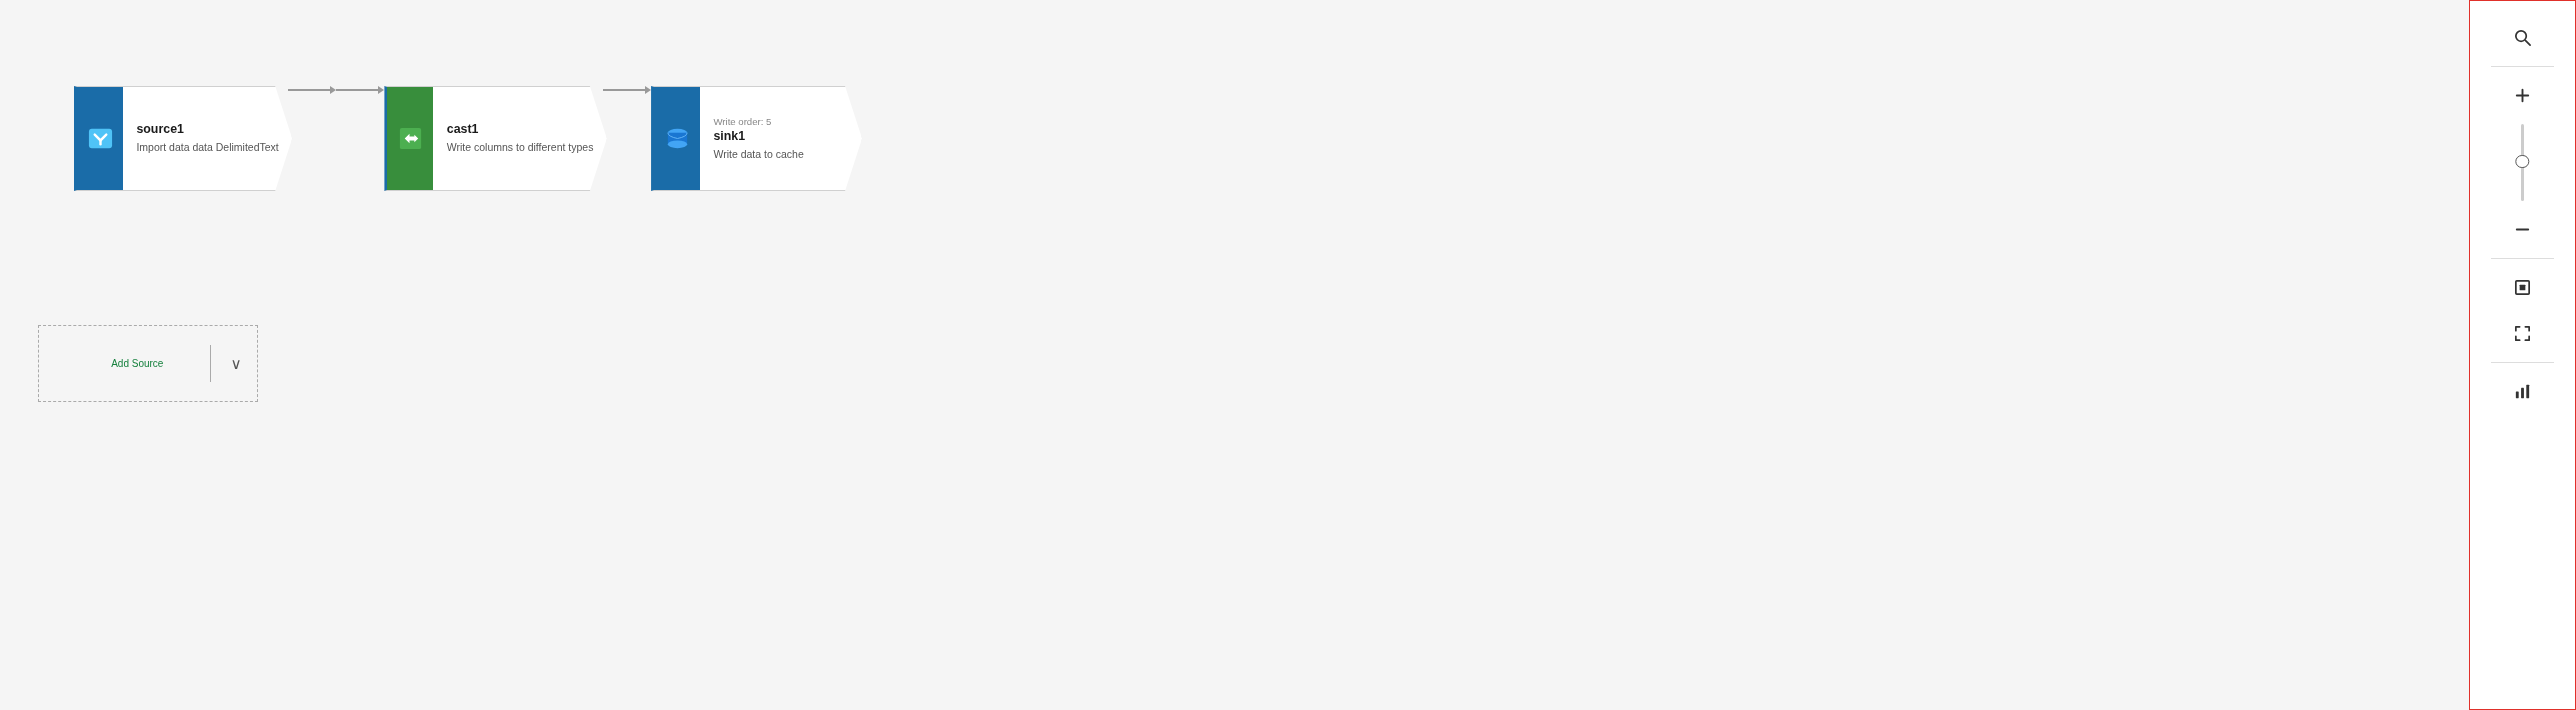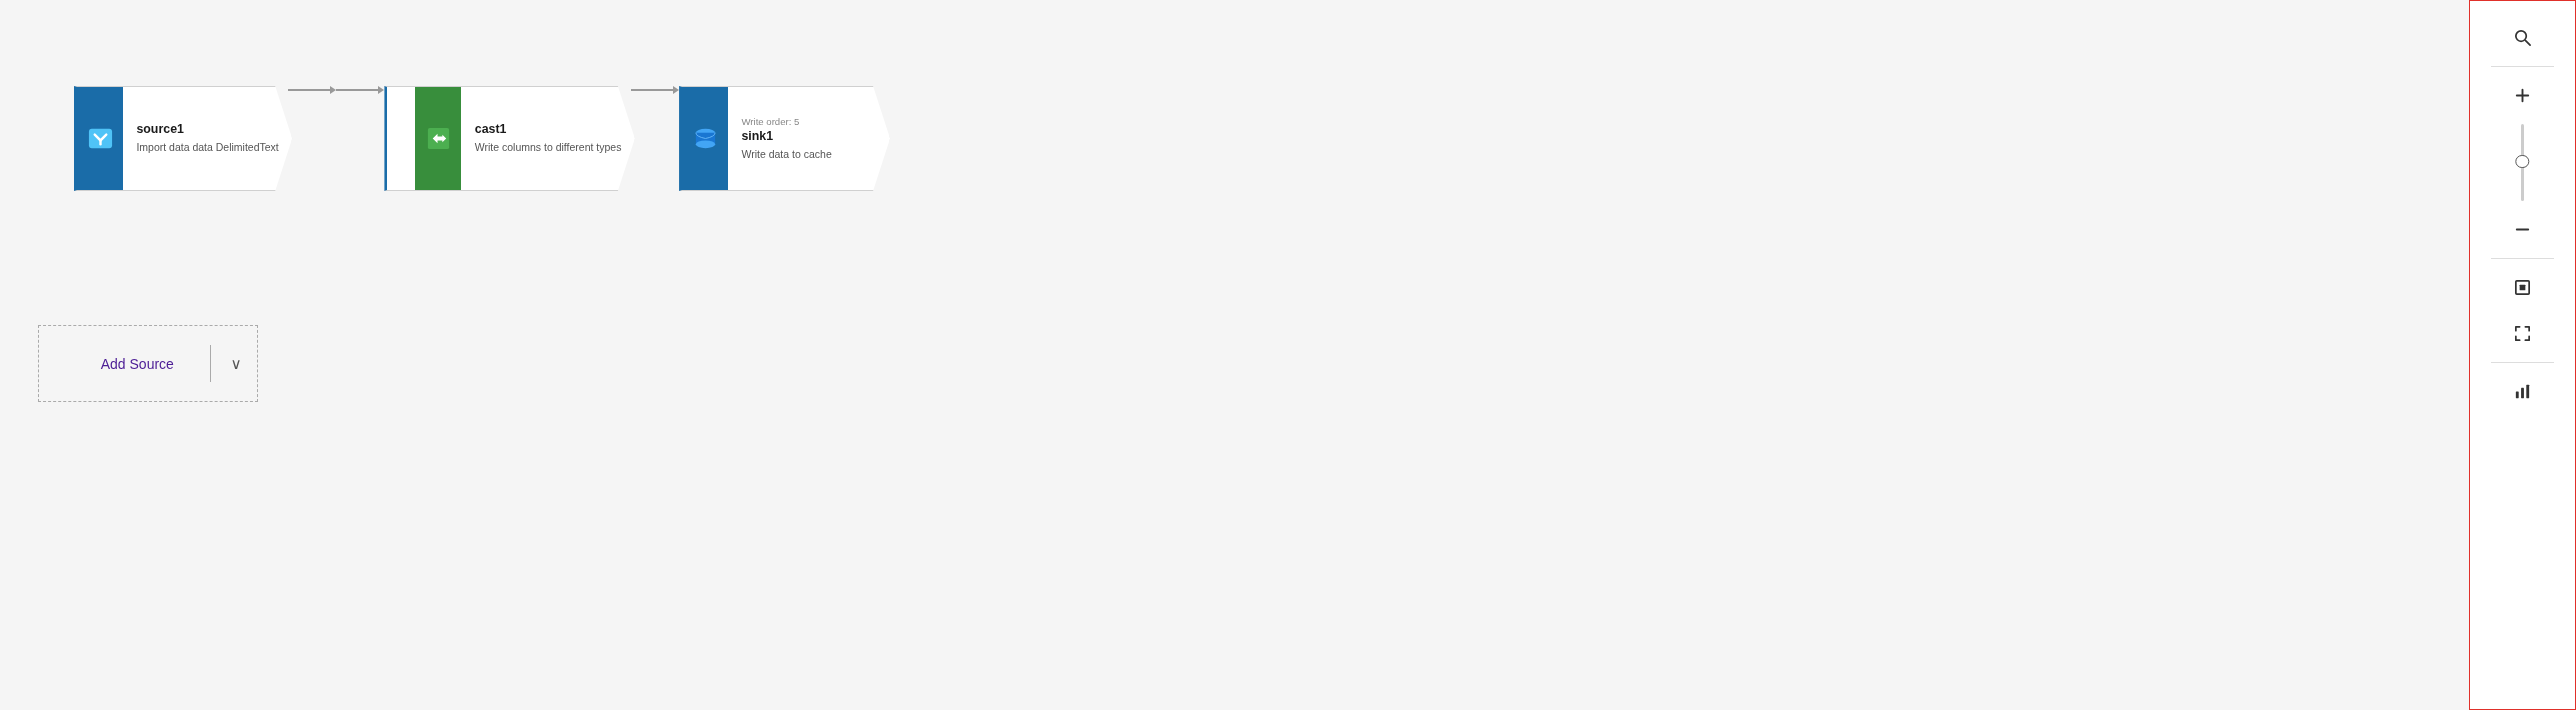--- a/index.html
+++ b/index.html
@@ -138,22 +138,22 @@
       height: 77px;
       border: 1.9px dashed #aaa;
       background: transparent;
       display: flex;
       align-items: center;
       justify-content: space-between;
       cursor: pointer;
     }
 
     .add-source-label {
-      font-size: 14px;
-      color: #4c1d95;
+      font-size: 10px;
+      color: #15803d;
       padding-left: 29px;
       flex: 1;
       text-align: center;
     }
 
     .add-source-divider {
       width: 1px;
       height: 50%;
       background: #aaa;
       margin: 0 3.8px;
@@ -268,21 +268,21 @@
       <div class="arrow-line"></div>
       <div class="arrow-head"></div>
     </div>
 
 
     <div class="arrow-connector">
       <div class="arrow-line"></div>
       <div class="arrow-head"></div>
     </div>
 
-    <div class="node-card" style="min-width:201px;padding-left:28px;">
+    <div class="node-card" style="min-width:201px;">
       <div class="node-icon" style="background:#388e3c;">
 
         <svg width="27" height="27" viewBox="0 0 28 28">
           <rect x="3" y="3" width="22" height="22" rx="2" fill="#4caf50"></rect>
           <path d="M8 14 L13 9 L13 12 L18 12 L18 10 L22 14 L18 18 L18 16 L13 16 L13 19 Z" fill="#fff"></path>
         </svg>
       </div>
       <div class="node-body">
         <div class="node-title">cast1</div>
         <div class="node-desc">Write columns to different types</div>

